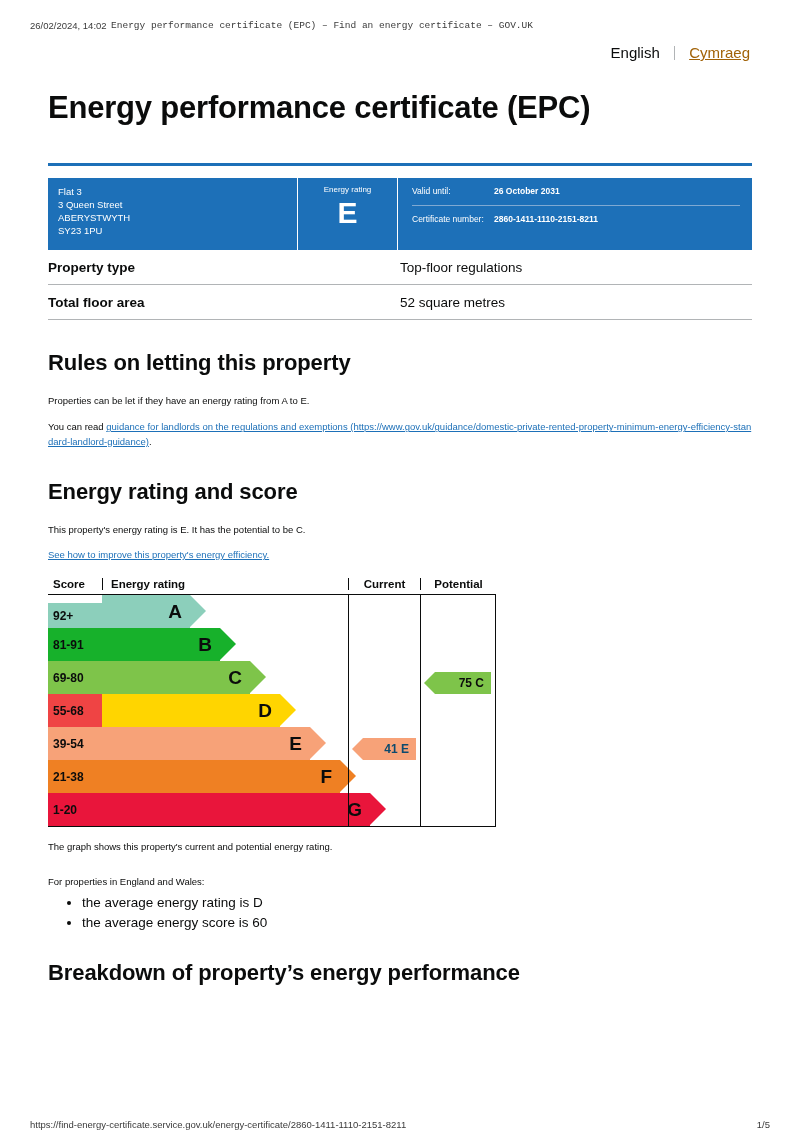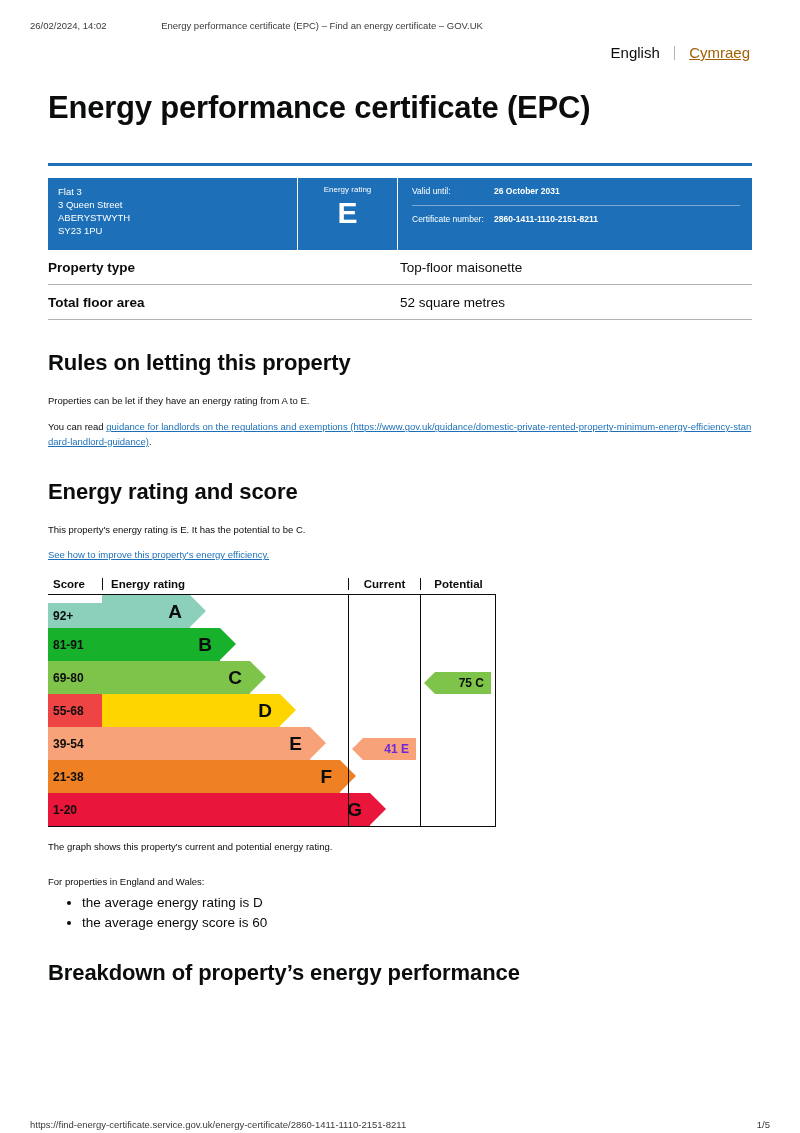--- a/index.html
+++ b/index.html
@@ -17,21 +17,21 @@
   
   .print-header {
     position: absolute;
     top: 20px;
     left: 0;
     width: 800px;
     font-size: 9.5px;
     color: #3a3a3a;
   }
   .print-header .ph-date { position: absolute; left: 30px; top: 0; }
-  .print-header .ph-title { position: absolute; left: 0; width: 644px; text-align: center; top: 0; }
+  .print-header .ph-title { position: absolute; left: 0; width: 644px; text-align: center; top: 0; font-family: Liberation Mono, monospace; }
 
   .print-footer {
     position: absolute;
     bottom: 14px;
     left: 0;
     width: 800px;
     font-size: 9.5px;
     color: #3a3a3a;
   }
   .print-footer .pf-url { position: absolute; left: 30px; top: 0; }
@@ -305,21 +305,21 @@
       <div class="divider"></div>
       <div class="row">
         <div class="k">Certificate number:</div>
         <div class="v">2860-1411-1110-2151-8211</div>
       </div>
     </div>
   </div>
 
   <div class="detail-row">
     <div class="dk">Property type</div>
-    <div class="dv">Top-floor maisonette</div>
+    <div class="dv">Top-floor regulations</div>
   </div>
   <div class="detail-row">
     <div class="dk">Total floor area</div>
     <div class="dv">52 square metres</div>
   </div>
 
   <h2 class="section">Rules on letting this property</h2>
   <p class="small">Properties can be let if they have an energy rating from A to E.</p>
   <p class="link-block">
     <span>You can read </span><a href="#" class="inline-link">guidance for landlords on the regulations and exemptions (https://www.gov.uk/guidance/domestic-private-rented-property-minimum-energy-efficiency-standard-landlord-guidance)</a><span>.</span>
@@ -385,21 +385,21 @@
         </div>
         <div class="sap-row">
           <div class="score-cell" style="background: rgb(247, 162, 120);">39-54</div>
           <div class="bar-cell">
             <div class="bar" style="width: 208px; background: rgb(247, 162, 120); color: rgb(247, 162, 120);">
               <span style="color: rgb(11, 12, 12); position: relative; z-index: 2;">E</span>
             </div>
           </div>
           <div class="cur-cell">
             <div class="marker" style="background: rgb(247, 162, 120); color: rgb(247, 162, 120); left: 14px; right: 4px;">
-              <span class="mtext" style="color: #6d28d9;">41  E</span>
+              <span class="mtext" style="color: #0c4a6e;">41  E</span>
             </div>
           </div>
           <div class="pot-cell"></div>
         </div>
         <div class="sap-row">
           <div class="score-cell" style="background: rgb(239, 128, 35);">21-38</div>
           <div class="bar-cell">
             <div class="bar" style="width: 238px; background: rgb(239, 128, 35); color: rgb(239, 128, 35);">
               <span style="color: rgb(11, 12, 12); position: relative; z-index: 2;">F</span>
             </div>

